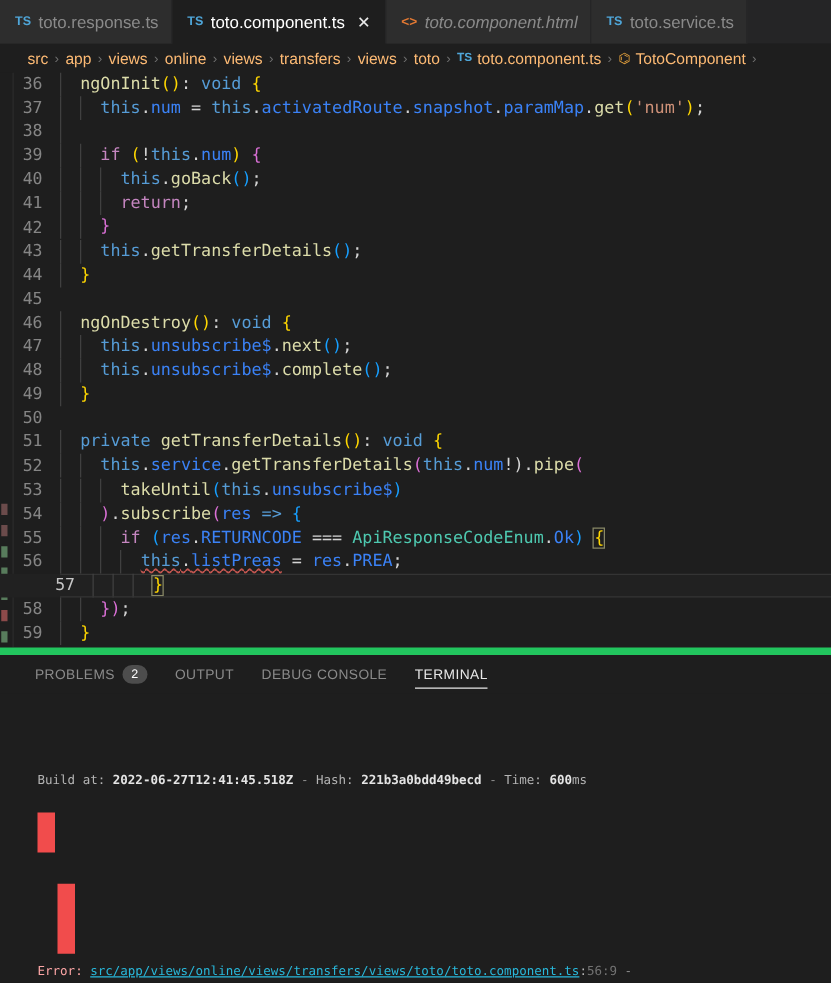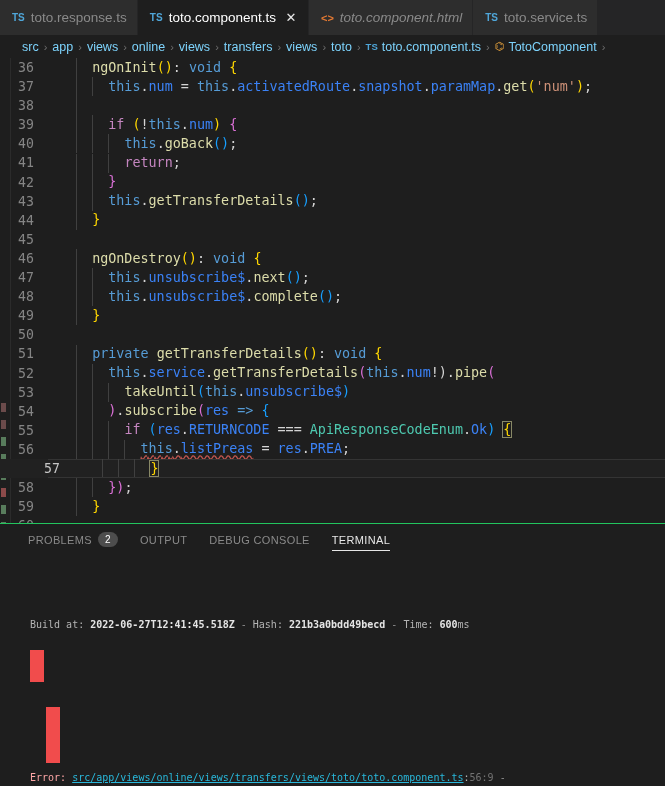--- a/index.html
+++ b/index.html
@@ -78,21 +78,21 @@
     min-height: 23px;
     display: flex;
     align-items: center;
     padding-left: 22px;
     background: #1e1e1e;
     font-size: 12.5px;
     color: #a9a9a9;
     white-space: nowrap;
     overflow: hidden;
   }
-  .bc-seg { color: #7dd3fc; }
+  .bc-seg { color: #fdba74; }
   .bc-sep {
     color: #6f6f6f;
     margin: 0 5px;
     font-size: 11px;
   }
   .bc-icon-ts {
     color: #4fa6d9;
     font-size: 9.5px;
     font-weight: bold;
     margin-right: 4px;
@@ -126,24 +126,23 @@
   .code-area {
     position: absolute;
     left: 0; right: 0; top: 0; bottom: 0;
     font-family: "DejaVu Sans Mono", monospace;
     font-size: 13.4px;
     line-height: 19.1px;
   }
   .cline {
     height: 19.1px;
     display: flex;
-    align-items: flex-end;
+    align-items: center;
     white-space: pre;
     position: relative;
-    gap: 28px;
   }
   .cline.current { background: #212121; padding-left: 26px; }
   .cline.current::before {
     content: "";
     position: absolute;
     left: 48px; right: 0; top: 0;
     border-top: 1px solid #343434;
   }
   .cline.current::after {
     content: "";
@@ -187,21 +186,21 @@
   .brace-match {
     outline: 1px solid #888866;
     outline-offset: 0px;
   }
 
   
   .panel {
     height: 262px;
     min-height: 262px;
     background: #1e1e1e;
-    border-top: 1px solid #22c55e;
+    border-top: 6px solid #22c55e;
     display: flex;
     flex-direction: column;
     position: relative;
   }
   .panel-tabs {
     height: 31px;
     min-height: 31px;
     display: flex;
     align-items: center;
     padding-left: 28px;

